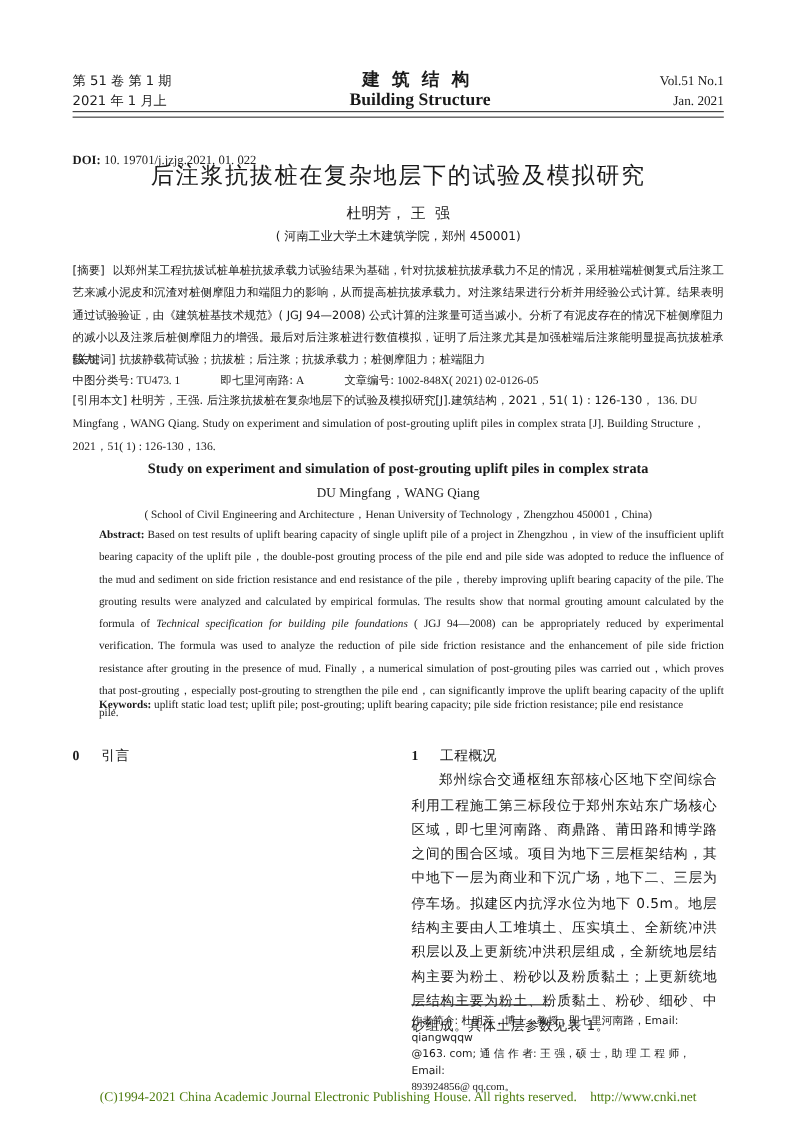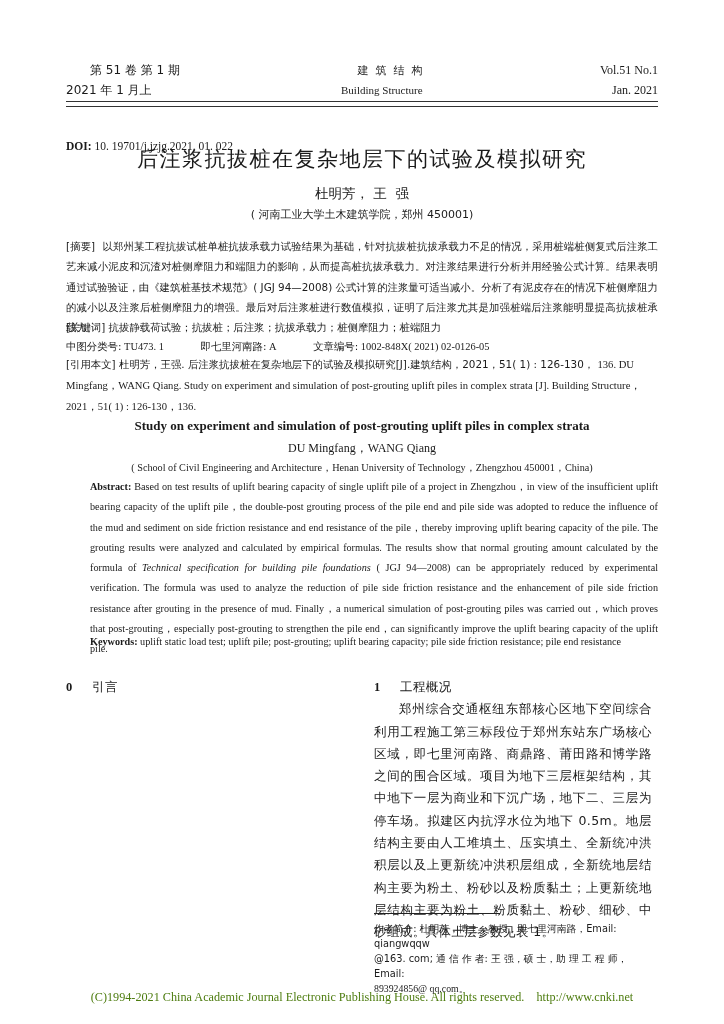--- a/index.html
+++ b/index.html
@@ -4,21 +4,21 @@
 <style>
   html, body { margin:0; padding:0; background:#ffffff; }
   body { width:724px; height:1024px; position:relative; overflow:hidden; color:#1a1a1a;
          font-family:"DejaVu Sans", sans-serif; }
   .serif { font-family:"Liberation Serif", "DejaVu Serif", serif; }
   .abs { position:absolute; }
 
   
   .hdr-row { position:absolute; left:66px; right:66px; display:flex; justify-content:space-between; align-items:baseline; }
   .hdr-row .l { font-size:12px; }
-  .hdr-row .c { font-size:11px; letter-spacing:0; text-align:center; }
+  .hdr-row .c { font-size:16px; letter-spacing:0; text-align:center;font-weight:bold; }
   .hdr-row .r { font-size:12px; }
   .hdr-rule { position:absolute; left:66px; right:66px; top:101px; height:4px; border-top:1.5px solid #333; border-bottom:0.8px solid #333; }
   .doi { left:66px; top:112px; font-size:11.5px;margin-top:28px; }
   .doi b { font-weight:bold; }
 
   .title { left:0; right:0; top:145px; text-align:center; font-size:21px; letter-spacing:1.5px; font-weight:normal; }
   .authors { left:0; right:0; top:185px; text-align:center; font-size:13.5px; }
   .affil { left:0; right:0; top:207px; text-align:center; font-size:11px; }
 
   .cn-abs { left:66px; right:66px; top:236px; font-size:10.4px; line-height:20.3px; text-align:justify; }
@@ -46,21 +46,21 @@
 
   .fn-rule { left:374px; top:913px; width:126px; height:0; border-top:1px solid #222; }
   .fn { left:374px; width:280px; top:921px; font-size:9.8px; line-height:15px; }
   .fn .en { font-family:"Liberation Serif", serif; }
 
   .footer { left:0; right:0; top:990px; text-align:center; font-size:12.2px; color:#4d7c0f; font-family:"Liberation Serif", serif; }
 </style>
 </head>
 <body>
 
-<div class="hdr-row" style="top:62px;margin-left:24px;">
+<div class="hdr-row" style="top:62px;">
   <span class="l">第 51 卷 第 1 期</span>
   <span class="c" style="white-space:pre;">建  筑  结  构</span>
   <span class="r serif">Vol.51 No.1</span>
 </div>
 <div class="hdr-row" style="top:82px;">
   <span class="l">2021 年 1 月上</span>
   <span class="c serif">Building Structure</span>
   <span class="r serif">Jan. 2021</span>
 </div>
 <div class="hdr-rule"></div>

